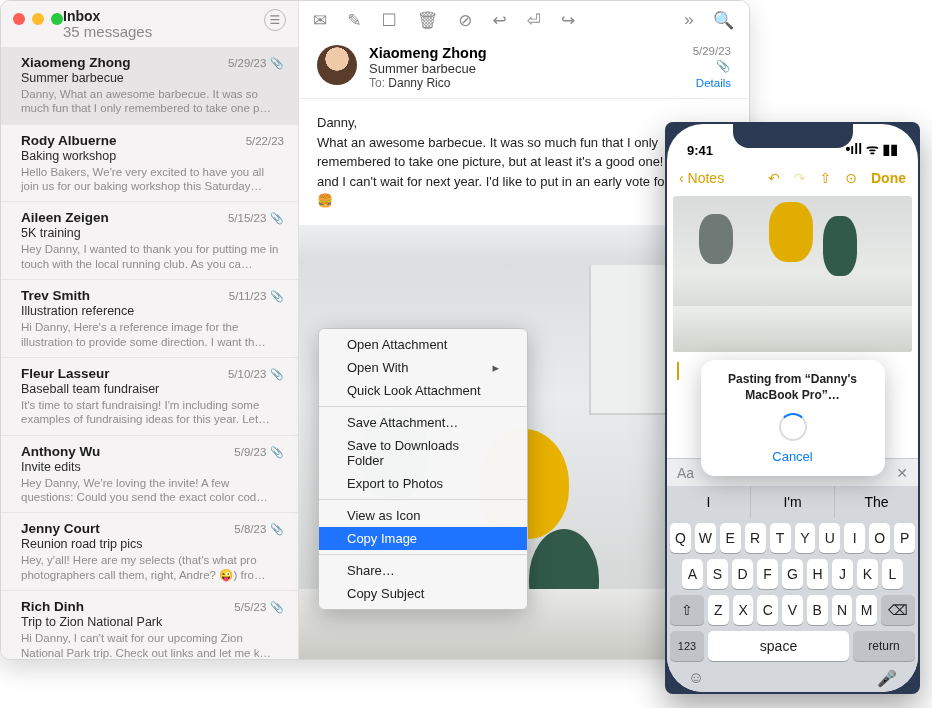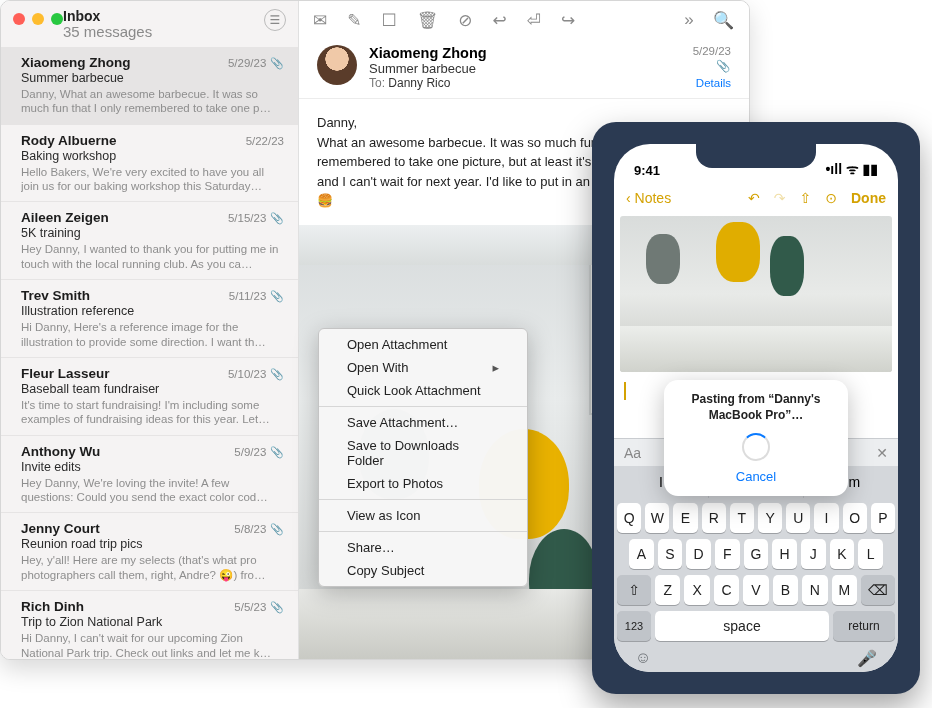--- a/index.html
+++ b/index.html
@@ -46,21 +46,21 @@
   .p1{left:60px;bottom:160px;width:70px;height:90px;background:#7a8480;}
   .p2{left:180px;bottom:120px;width:90px;height:110px;background:#e9b200;}
   .p3{left:230px;bottom:30px;width:70px;height:100px;background:#315a4a;}
   
   .ctx { position:absolute; left:318px; top:328px; width:210px; background:rgba(246,246,246,.98); border:1px solid #c4c4c4; border-radius:6px; padding:4px 0; box-shadow:0 6px 24px rgba(0,0,0,.25); font-size:13px;}
   .ctx .mi{padding:4px 28px; display:flex; justify-content:space-between; color:#222;}
   .ctx .sep{height:1px;background:#d6d6d6;margin:4px 0;}
   .ctx .hl{background:#1e74ff;color:#fff;}
   .ctx .arrow{color:#555;}
   
-  .iphone{position:absolute; right:12px; top:122px; width:328px; height:572px; background:#2b3a52; border-radius:24px; padding:22px; box-shadow:0 14px 32px rgba(0,0,0,.35);}
+  .iphone{position:absolute; right:12px; top:122px; width:255px; height:572px; background:#2b3a52; border-radius:8px; padding:2px; box-shadow:0 14px 32px rgba(0,0,0,.35);}
   .screen{width:100%;height:100%;background:#fff;border-radius:36px;overflow:hidden;display:flex;flex-direction:column;position:relative;}
   .notch{position:absolute;top:0;left:50%;transform:translateX(-50%);width:120px;height:24px;background:#2b3a52;border-radius:0 0 16px 16px;z-index:5;}
   .status{height:36px;display:flex;justify-content:space-between;align-items:flex-end;padding:0 20px 2px;font-size:13px;font-weight:600;}
   .status .sig{display:flex;gap:4px;align-items:center;font-size:14px;}
   .nav{height:36px;display:flex;align-items:center;justify-content:space-between;padding:0 12px;color:#d4a203;font-size:14px;}
   .nav .icons{display:flex;gap:14px;align-items:center;}
   .note-img{height:156px;margin:0 6px 4px 6px;border-radius:3px;background:linear-gradient(180deg,#d9dcdb 0%, #e8eae8 50%, #c6c8c3 100%);position:relative;overflow:hidden;}
   .note-img .ctrtop{position:absolute;bottom:0;left:0;right:0;height:46px;background:linear-gradient(#eceeeb,#d0d2cc);}
   .note-img .pa{position:absolute;left:26px;top:18px;width:34px;height:50px;background:#6f7975;border-radius:40%;}
   .note-img .pb{position:absolute;left:96px;top:6px;width:44px;height:60px;background:#e0ad00;border-radius:40%;}
@@ -232,20 +232,23 @@
     <div class="mi">
       <span>Save to Downloads Folder</span>
     </div>
     <div class="mi">
       <span>Export to Photos</span>
     </div>
     <div class="sep"></div>
     <div class="mi">
       <span>View as Icon</span>
     </div>
+    <div class="mi hl">
+      <span>Copy Image</span>
+    </div>
     <div class="sep"></div>
     <div class="mi">
       <span>Share…</span>
     </div>
     <div class="mi">
       <span>Copy Subject</span>
     </div>
   </div>
 
 <div class="iphone">
@@ -278,22 +281,22 @@
         <div class="spinner"></div>
         <div class="cancel">Cancel</div>
       </div>
     </div>
     <div class="qt">
       <span class="tag">Aa</span>
       <span class="close">✕</span>
     </div>
     <div class="predict" id="predict">
         <div>I</div>
+        <div>I'm</div>
         <div>The</div>
-        <div>I'm</div>
       </div>
     <div class="kb" id="kb">
         <div class="krow">
           <div class="key w">Q</div>
           <div class="key w">W</div>
           <div class="key w">E</div>
           <div class="key w">R</div>
           <div class="key w">T</div>
           <div class="key w">Y</div>
           <div class="key w">U</div>

